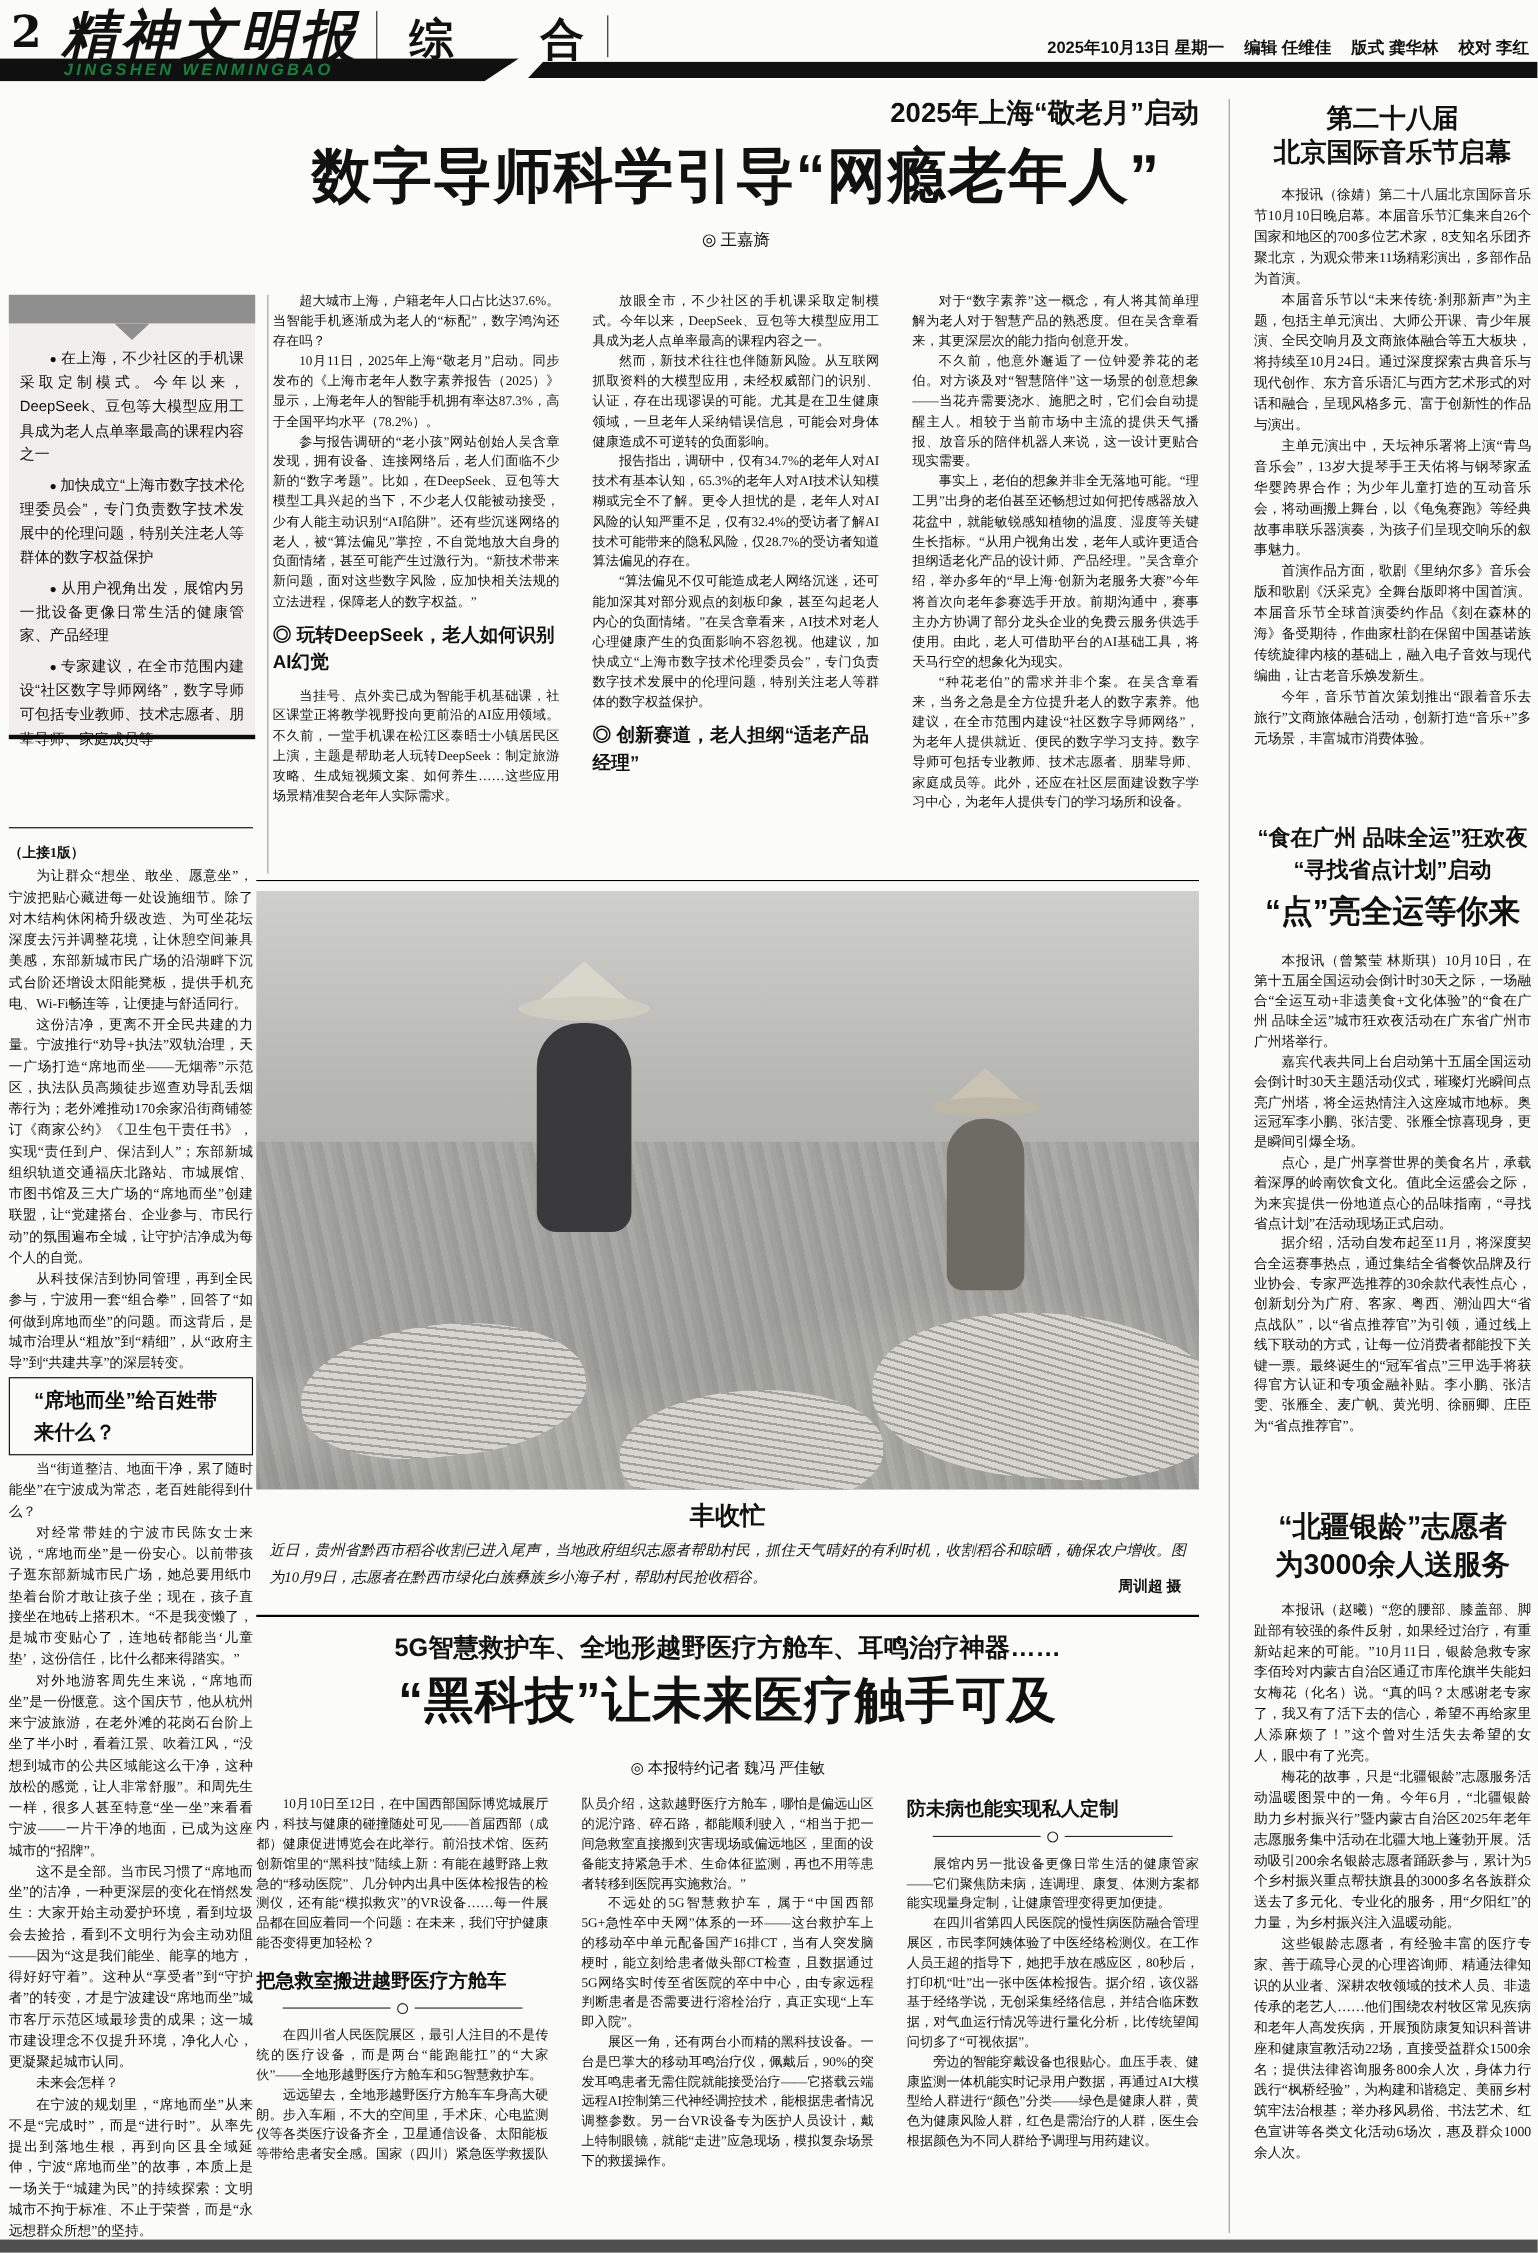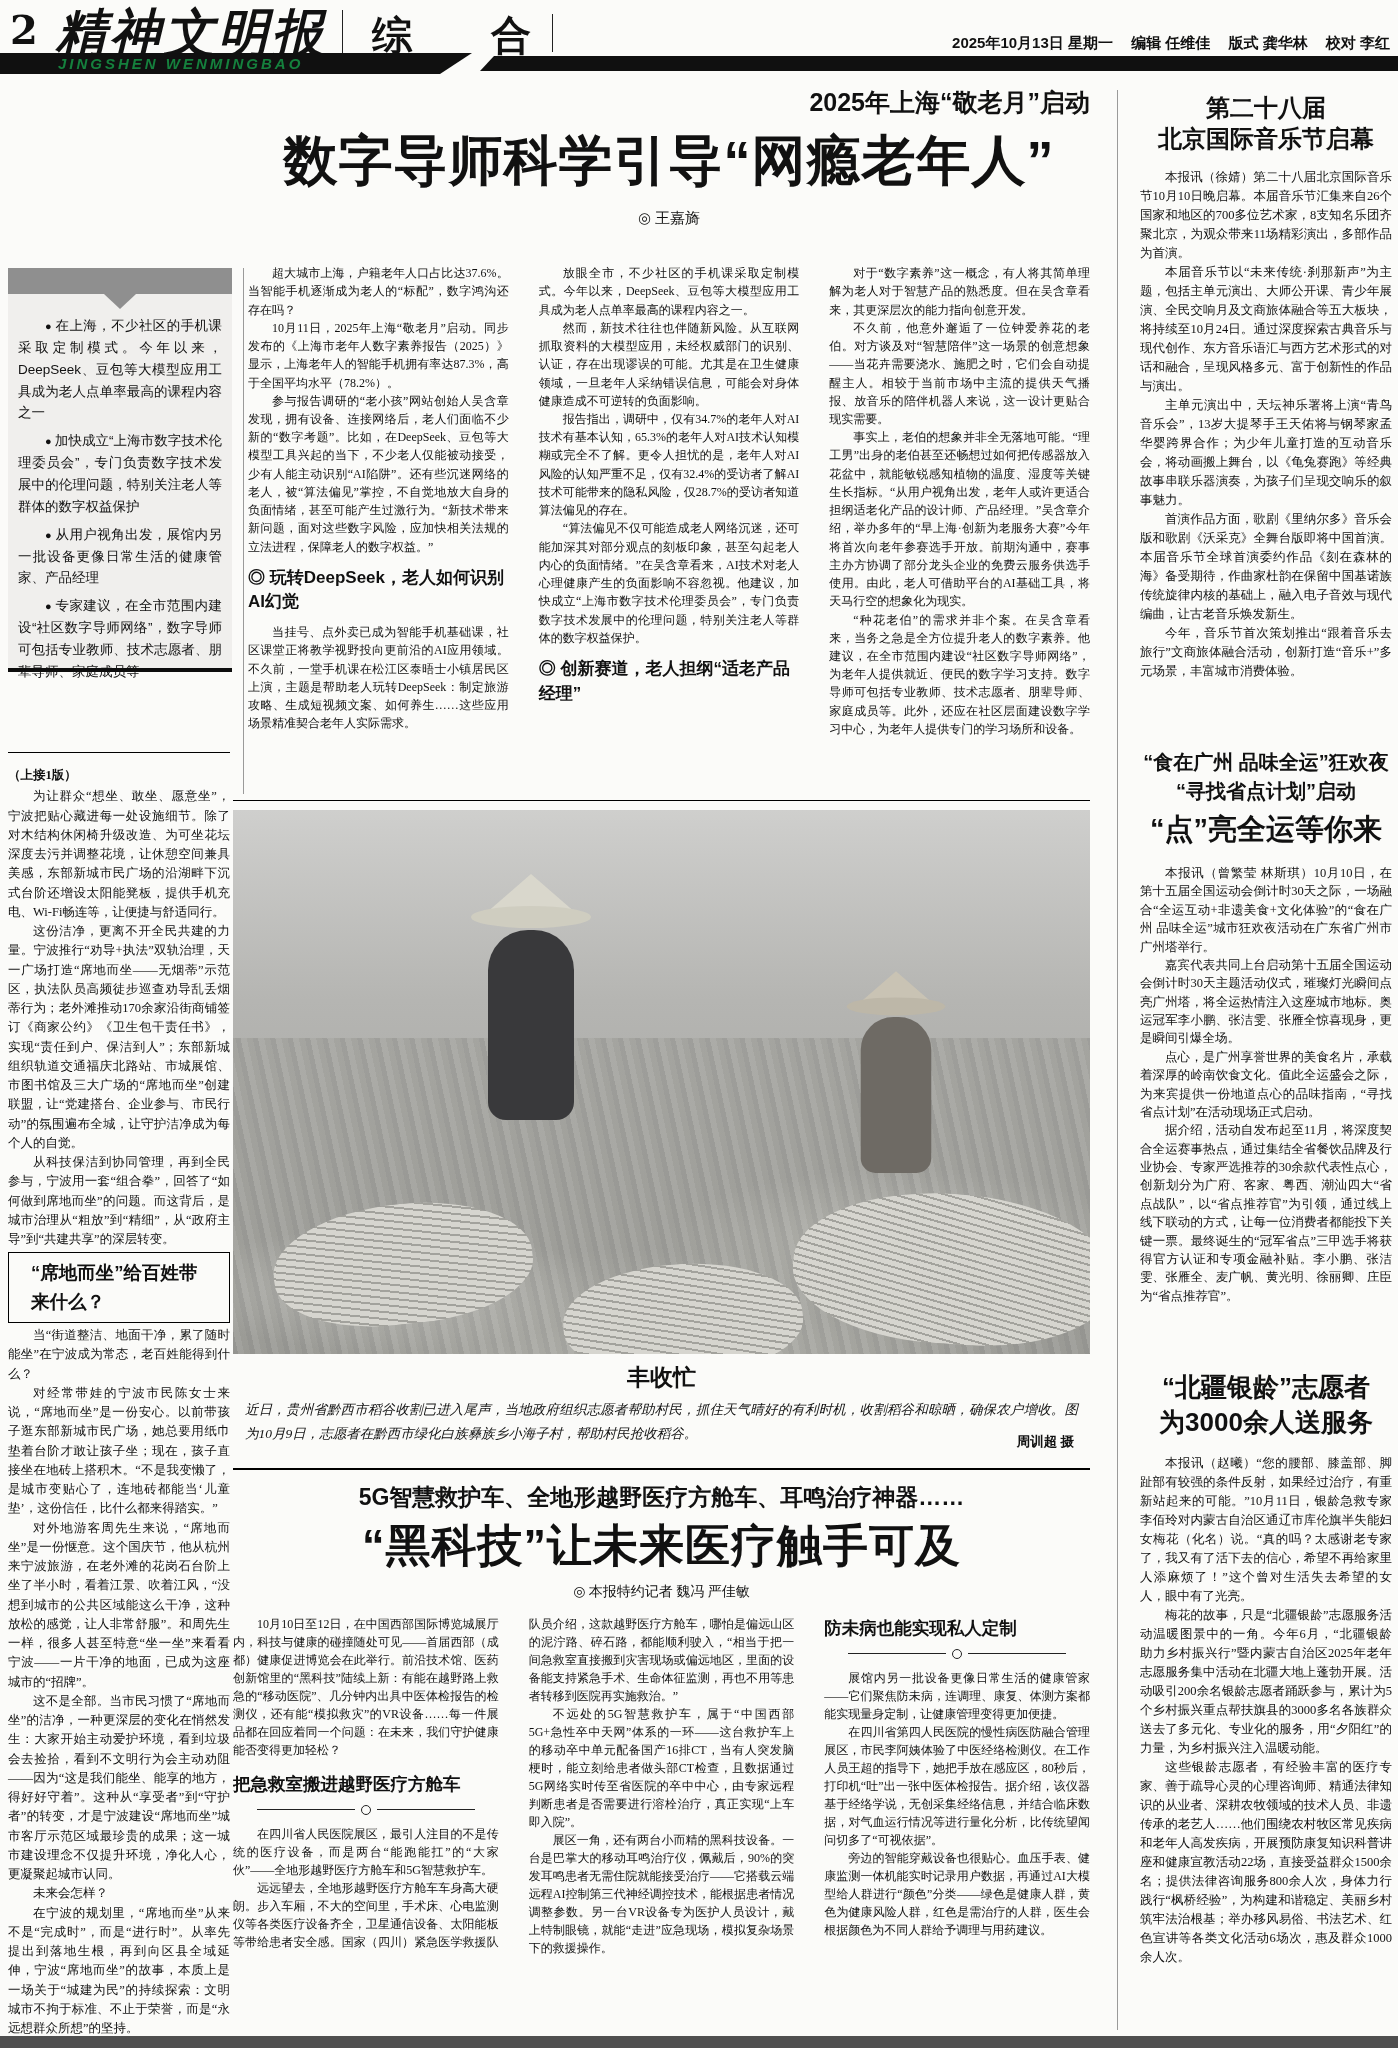--- a/index.html
+++ b/index.html
@@ -83,21 +83,21 @@
                  font-family:"Liberation Sans",sans-serif;font-weight:bold;font-size:23px;}
   .caption-wrap{left:245px;top:1398px;width:833px;height:56px;font-size:13.5px;
                 line-height:1.8;text-align:justify;font-style:italic;}
   .caption-credit{position:absolute;right:4px;bottom:0;font-style:normal;font-weight:bold;}
   
   .tech{left:233px;top:1482px;width:857px;}
   .tech-kicker{text-align:center;font-family:"Liberation Sans",sans-serif;font-weight:bold;
                font-size:23px;}
   .tech-headline{text-align:center;font-family:"Liberation Sans",sans-serif;font-weight:900;
                  font-size:45px;line-height:1.1;margin-top:8px;letter-spacing:1px;}
-  .tech-byline{text-align:center;font-size:14px;margin-top:12px;}
+  .tech-byline{text-align:center;font-size:14px;margin-top:28px;}
   .tech-body{margin-top:14px;height:408px;column-count:3;column-gap:30px;
              font-size:12px;line-height:1.5;overflow:hidden;}
   .rail-article{position:absolute;left:1140px;width:252px;}
   .rail-head{font-family:"Liberation Sans",sans-serif;font-weight:900;text-align:center;}
   .music-head div{font-size:24px;line-height:1.3;}
   .food-head div{font-size:20px;line-height:1.45;}
   .food-head div:last-child{font-size:29px;margin-top:2px;}
   .vol-head div{font-size:26px;line-height:1.35;}
   .rail-body{margin-top:14px;font-size:12.5px;line-height:1.52;}
   

